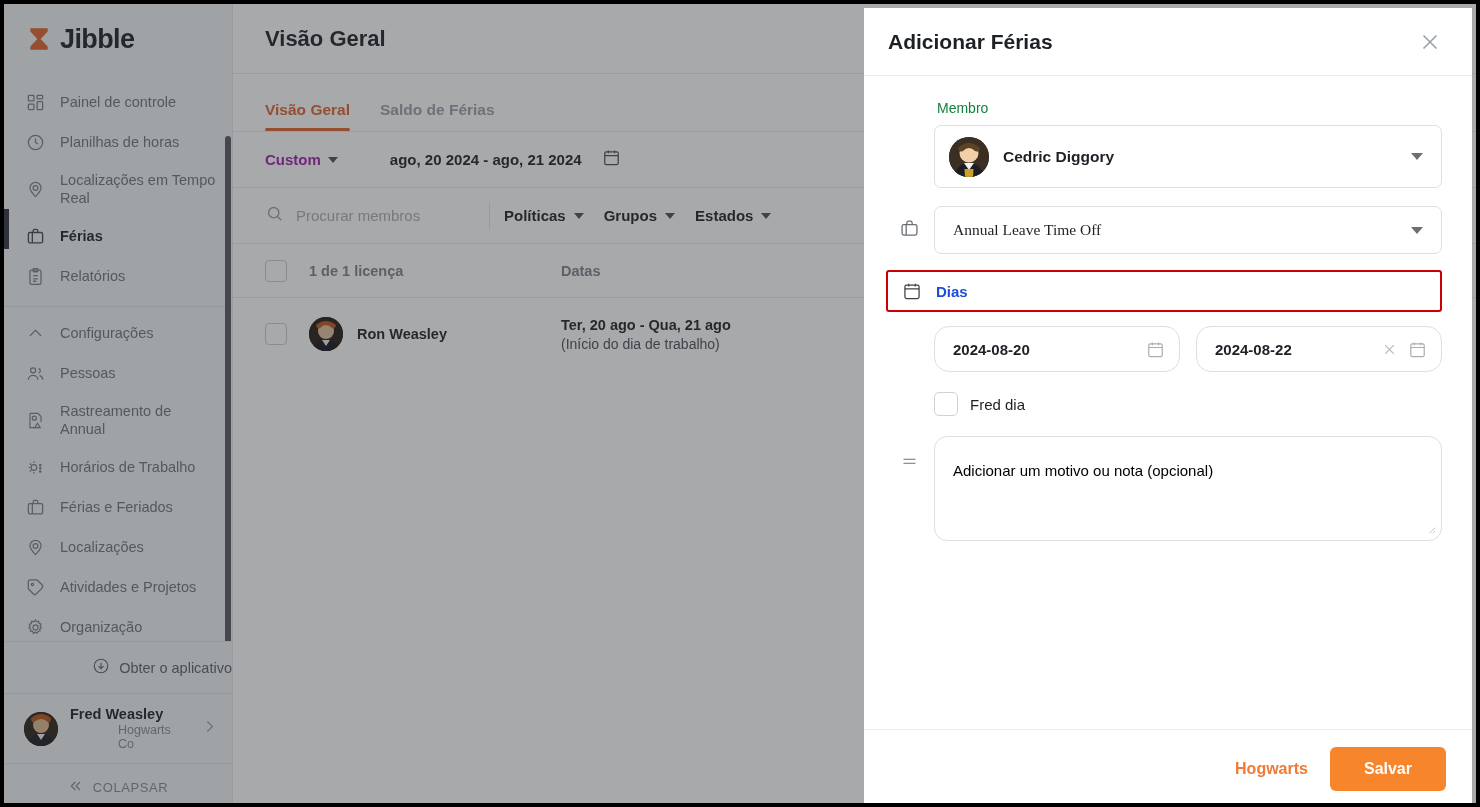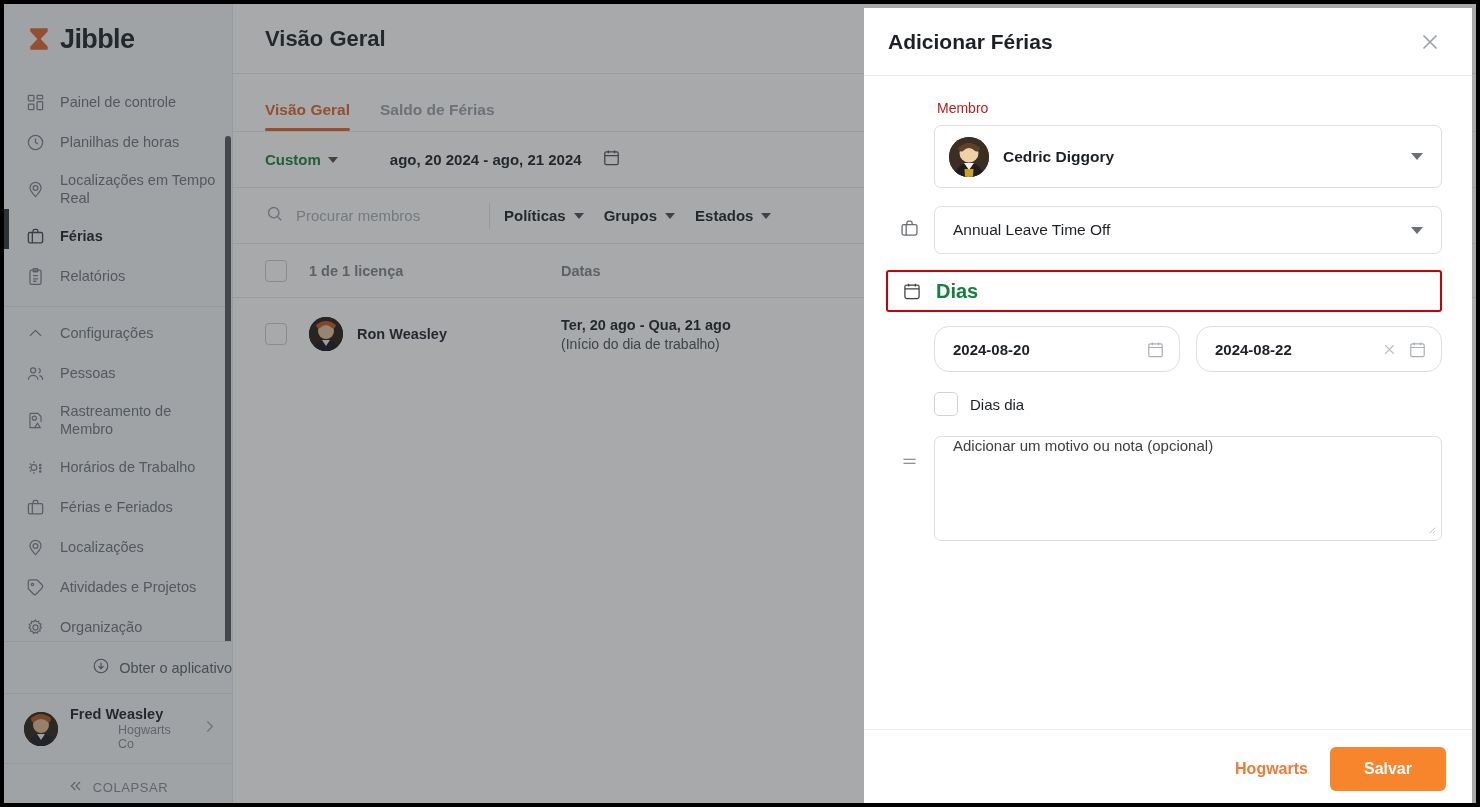--- a/index.html
+++ b/index.html
@@ -104,21 +104,21 @@
   }
   .tab.active { color: #e0622a; }
   .tab.active:after {
     content: ""; position: absolute; left: 0; right: 0; bottom: 0;
     height: 3px; background: #e0622a; border-radius: 2px;
   }
   .filterbar {
     height: 56px; display: flex; align-items: center;
     padding: 0 32px; gap: 20px; border-bottom: 1px solid #e7e9ec;
   }
-  .fb-select { display: flex; align-items: center; gap: 7px; font-size: 15px; font-weight: 700; color: #15803d; cursor: pointer; }
+  .fb-select { display: flex; align-items: center; gap: 7px; font-size: 15px; font-weight: 700; color: #a21caf; cursor: pointer; }
   .fb-range { font-size: 15px; font-weight: 700; color: #1d2126; margin-left: 32px; }
   .caret { width: 0; height: 0; border-left: 5px solid transparent; border-right: 5px solid transparent; border-top: 6px solid #4b5057; }
   .searchbar {
     height: 56px; display: flex; align-items: center;
     padding: 0 32px; gap: 14px; border-bottom: 1px solid #e7e9ec;
   }
   .search-wrap { display: flex; align-items: center; gap: 12px; width: 210px; }
   .search-input-fake { font-size: 15px; color: #a9aeb4; }
   .vline { width: 1px; height: 26px; background: #e1e3e6; }
   .filt { display: flex; align-items: center; gap: 8px; font-size: 15px; font-weight: 700; color: #1d2126; cursor: pointer; margin-right: 6px; }
@@ -149,65 +149,65 @@
     background: #ffffff;
     display: flex; flex-direction: column; margin-left: 30px;
   }
   .modal-head {
     height: 68px; display: flex; align-items: center; justify-content: space-between;
     padding: 0 30px 0 24px; border-bottom: 1px solid #eaecee;
   }
   .modal-title { font-size: 21px; font-weight: 700; color: #1d2126; }
   .modal-close { color: #9aa0a6; cursor: pointer; display: flex; }
   .modal-body { flex: 1; padding: 24px 30px 0 20px; overflow: hidden; }
-  .field-label { font-size: 14px; color: #b91c1c; margin-bottom: 9px; padding-left: 3px; }
+  .field-label { font-size: 14px; color: #15803d; margin-bottom: 9px; padding-left: 3px; }
   .member-box {
     height: 63px; border: 1px solid #dcdfe3; border-radius: 7px;
     display: flex; align-items: center; padding: 0 18px 0 14px; gap: 14px;
     cursor: pointer; background: #fff;
   }
   .member-avatar { width: 40px; height: 40px; border-radius: 50%; overflow: hidden; flex: none; background: #4a3b2a; }
   .member-name { flex: 1; font-size: 15.5px; font-weight: 700; color: #1d2126; }
   .dd-caret { width: 0; height: 0; border-left: 6px solid transparent; border-right: 6px solid transparent; border-top: 7px solid #6a7076; }
 
   .row-with-icon { display: flex; align-items: flex-start; gap: 0; margin-top: 18px; }
   .lead-icon { width: 50px; flex: none; display: flex; justify-content: center; padding-top: 12px; color: #6a7076; }
   .policy-box {
     flex: 1; height: 48px; border: 1px solid #dcdfe3; border-radius: 7px;
-    display: flex; align-items: center; padding: 0 18px; cursor: pointer;
+    display: flex; align-items: center; padding: 0 18px; cursor: pointer; font-family: Liberation Serif, serif;
   }
   .policy-name { flex: 1; font-size: 15.5px; color: #1d2126; }
 
   .days-highlight {
     margin-top: 16px; margin-left: 2px;
     border: 2px solid #cc0000; border-radius: 3px;
     height: 42px; display: flex; align-items: center;
   }
   .days-highlight .lead-icon { width: 48px; padding-top: 0; }
-  .days-text { font-size: 20px; font-weight: 700; color: #15803d; }
+  .days-text { font-size: 15px; font-weight: 700; color: #1d4ed8; }
 
   .date-row { display: flex; gap: 16px; margin-top: 14px; padding-left: 50px; }
   .date-input {
     flex: 1; height: 46px; border: 1px solid #dcdfe3; border-radius: 15px;
     display: flex; align-items: center; padding: 0 14px 0 18px; gap: 10px;
     background: #fff; cursor: text;
   }
   .date-val { flex: 1; font-size: 15px; font-weight: 700; color: #1d2126; }
   .date-clear { color: #b9bec3; cursor: pointer; display: flex; }
   .date-cal { color: #a9aeb4; display: flex; cursor: pointer; }
 
   .half-row { display: flex; align-items: center; gap: 12px; margin-top: 20px; padding-left: 50px; }
   .half-box { width: 24px; height: 24px; border: 1px solid #cfd3d7; border-radius: 5px; background: #fff; cursor: pointer; flex: none; }
   .half-label { font-size: 15px; color: #1d2126; }
 
   .note-row { display: flex; align-items: flex-start; margin-top: 20px; }
   .note-icon { width: 50px; flex: none; display: flex; justify-content: center; padding-top: 18px; color: #6a7076; }
   .note-area {
-    flex: 1; height: 105px; border: 1px solid #dcdfe3; border-radius: 7px;
-    padding: 0 18px; font-size: 15px; color: #404040;
+    flex: 1; height: 105px; border: 1px solid #dcdfe3; border-radius: 13px;
+    padding: 25px 18px; font-size: 15px; color: #000000;
     position: relative; background: #fff; cursor: text;
   }
   .resize-grip {
     position: absolute; right: 4px; bottom: 3px; color: #b9bec3;
     font-size: 11px; line-height: 1;
   }
 
   .modal-foot {
     height: 78px; border-top: 1px solid #eaecee;
     display: flex; align-items: center; justify-content: flex-end;
@@ -323,21 +323,21 @@
       </div>
       <div class="sb-item">
         <span class="ico">
           <svg viewBox="0 0 24 24" width="19" height="19" fill="none" stroke="#7b8087" stroke-width="1.5">
             <path d="M5 3h10l4 4v7"></path>
               <path d="M5 3v18h7"></path>
               <circle cx="10.5" cy="9" r="2.6"></circle>
             <path d="M14.5 15.5l3.5 5.5h-7z"></path>
           </svg>
         </span>
-        <span class="sb-label">Rastreamento de Membro</span>
+        <span class="sb-label">Rastreamento de Annual</span>
       </div>
       <div class="sb-item">
         <span class="ico">
           <svg viewBox="0 0 24 24" width="19" height="19" fill="none" stroke="#7b8087" stroke-width="1.5">
             <circle cx="10" cy="12" r="3.6"></circle>
               <path d="M10 4v2.2M10 17.8V20M3.4 12h2.2M4.9 6.9l1.6 1.6M4.9 17.1l1.6-1.6"></path>
             <circle cx="18" cy="9" r="0.9" fill="#7b8087"></circle>
               <circle cx="18" cy="13" r="0.9" fill="#7b8087"></circle>
               <circle cx="18" cy="17" r="0.9" fill="#7b8087"></circle>
           </svg>
@@ -577,21 +577,21 @@
             <svg viewBox="0 0 24 24" width="19" height="19" fill="none" stroke="#a9aeb4" stroke-width="1.5">
               <rect x="3.5" y="5" width="17" height="16" rx="2"></rect>
                 <path d="M3.5 9.5h17M8 3.2v3.4M16 3.2v3.4"></path>
             </svg>
           </span>
         </div>
       </div>
 
       <div class="half-row">
         <span class="half-box"></span>
-        <span class="half-label">Dias dia</span>
+        <span class="half-label">Fred dia</span>
       </div>
 
       <div class="note-row">
         <span class="note-icon">
           <svg viewBox="0 0 24 24" width="21" height="16" fill="none" stroke="#6a7076" stroke-width="1.6">
             <path d="M3 8h18M3 14h18"></path>
           </svg>
         </span>
         <div class="note-area">
           <span>Adicionar um motivo ou nota (opcional)</span>

